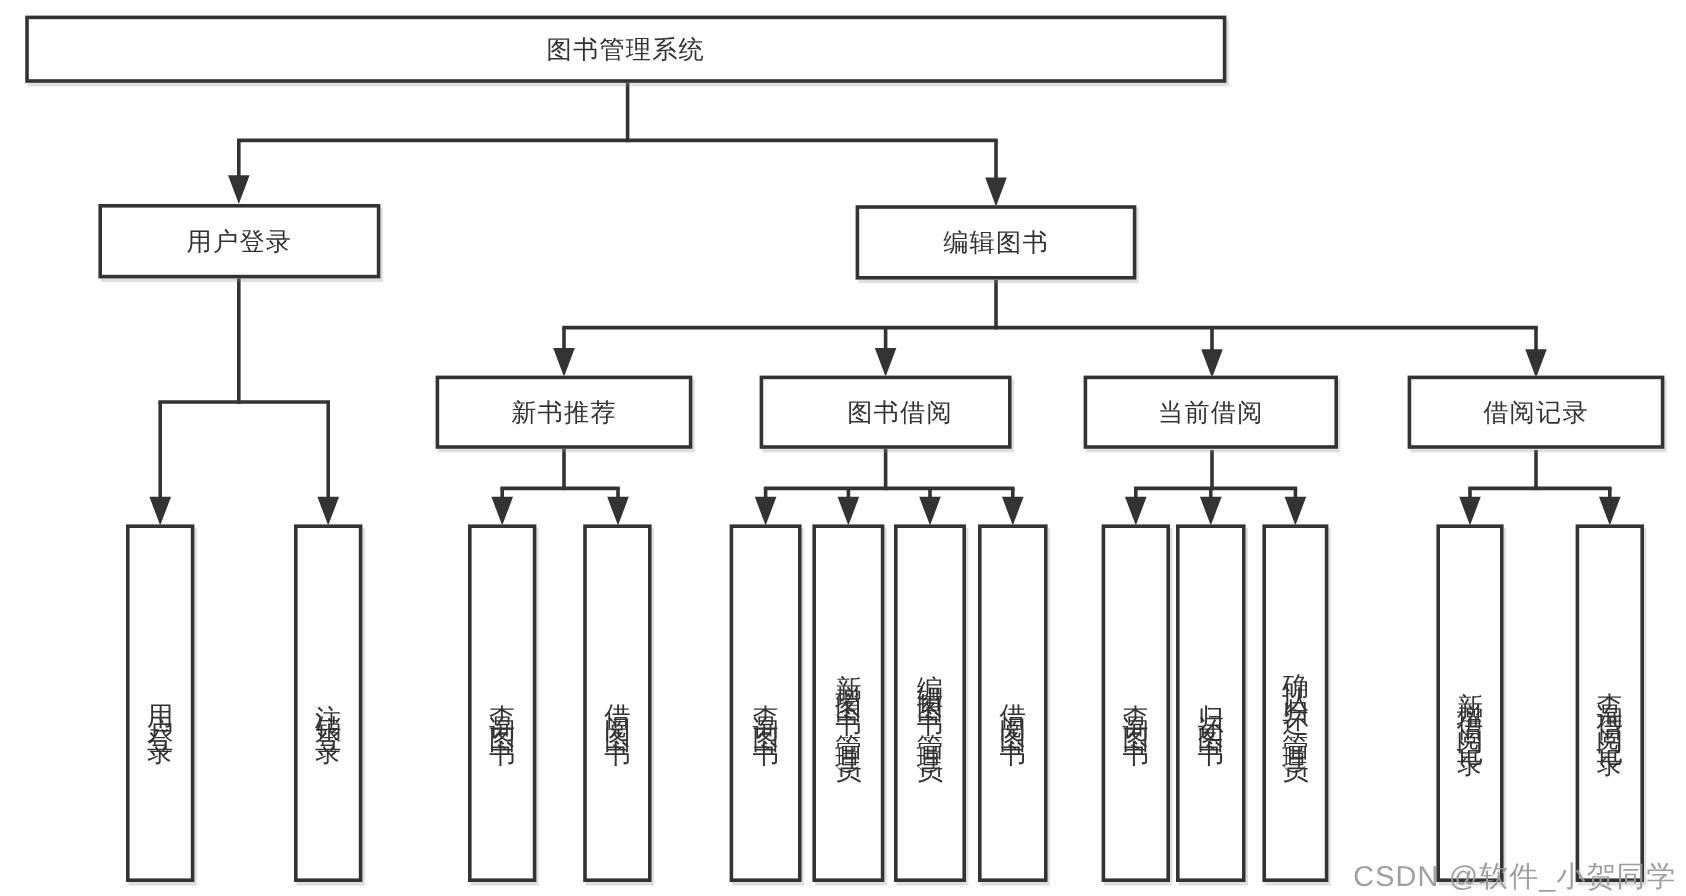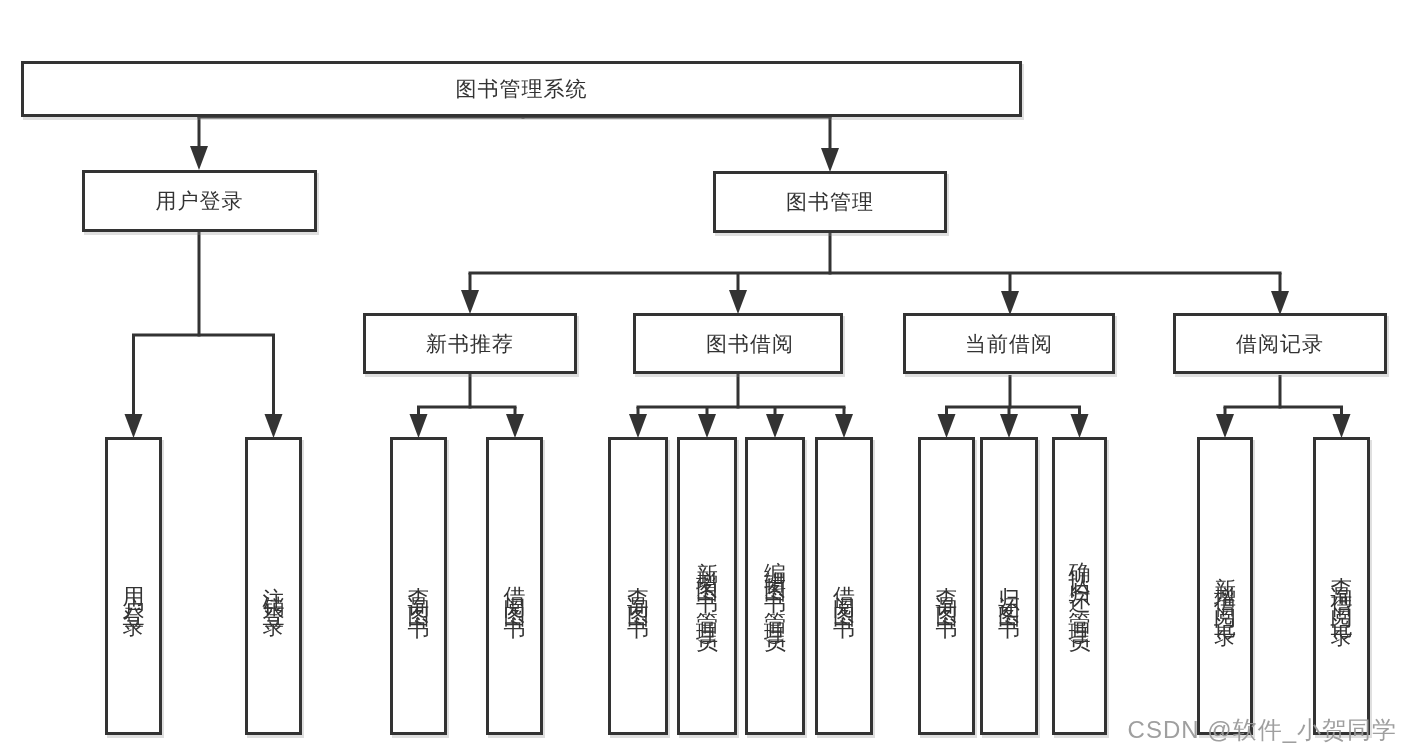--- a/index.html
+++ b/index.html
@@ -22,21 +22,21 @@
     box-shadow:2px 3px 0 rgba(140,140,140,0.28);
     display:flex;align-items:center;justify-content:center;
     z-index:2;
   }
   .hlabel{
     font-size:21px;
     color:#333;
     letter-spacing:1px;
     white-space:nowrap;
   }
-  .root{left:21px;top:13px;width:1001px;height:56px;margin-top:48px;}
+  .root{left:21px;top:13px;width:1001px;height:56px;}
   .pbox{height:62px;}
   .sbox{height:61px;top:313px;}
   .leaf{top:437px;height:298px;}
   .vlabel{
     writing-mode:vertical-rl;
     text-orientation:mixed;
     font-size:22px;
     letter-spacing:10px;
     color:#333;
     line-height:1;
@@ -113,21 +113,21 @@
     </svg>
 
   <div class="node root">
     <span class="hlabel">图书管理系统</span>
   </div>
 
   <div class="node pbox" style="left:82px;top:170px;width:235px;">
     <span class="hlabel">用户登录</span>
   </div>
   <div class="node pbox" style="left:713px;top:171px;width:234px;">
-    <span class="hlabel">图书管理</span>
+    <span class="hlabel">编辑图书</span>
   </div>
 
   <div class="node sbox" style="left:363px;width:214px;justify-content:center;">
     <span class="hlabel">新书推荐</span>
   </div>
   <div class="node sbox" style="left:633px;width:210px;padding-left:24px;">
     <span class="hlabel">图书借阅</span>
   </div>
   <div class="node sbox" style="left:903px;width:212px;">
     <span class="hlabel">当前借阅</span>

